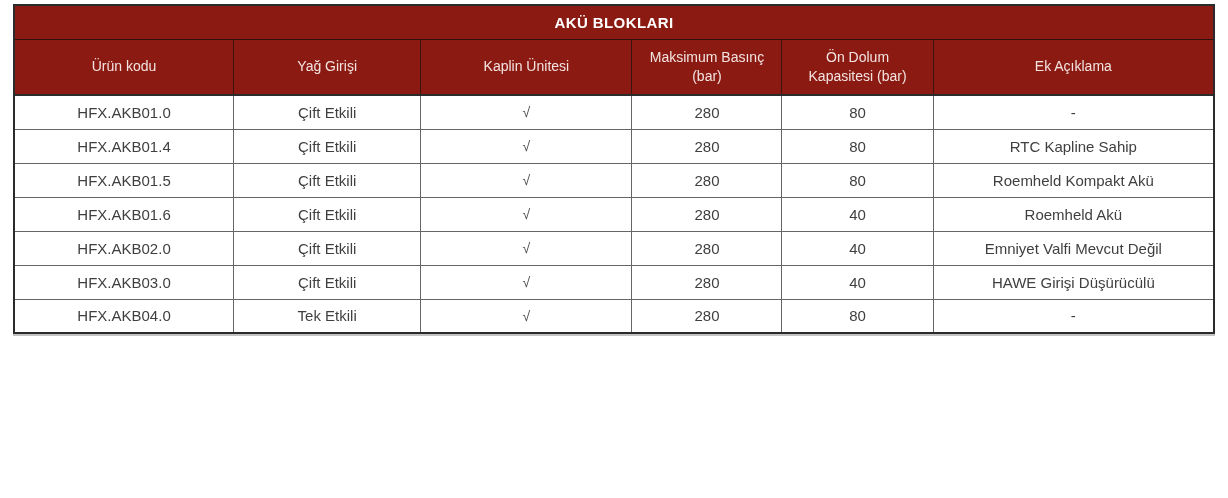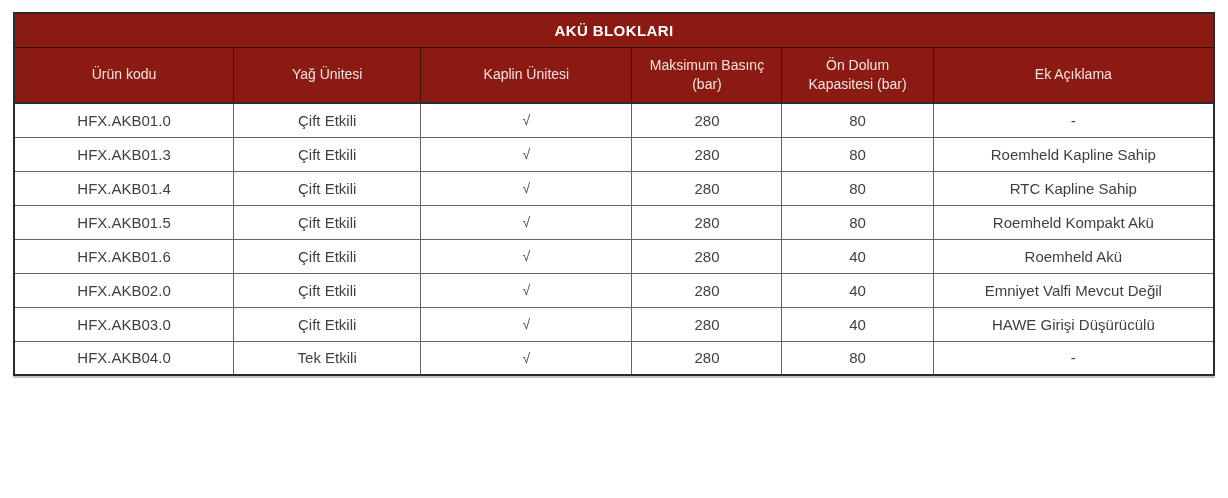--- a/index.html
+++ b/index.html
@@ -3,21 +3,21 @@
 <meta charset="utf-8">
 <style>
   * { margin: 0; padding: 0; box-sizing: border-box; }
   html, body {
     width: 1228px; height: 498px;
     background: #ffffff;
     font-family: "Liberation Sans", "DejaVu Sans", sans-serif;
   }
   .table-wrap {
     position: absolute;
-    left: 13px; top: 12px;
+    left: 13px; top: 4px;
     width: 1202px;
   }
   table.spec-table {
     width: 100%;
     border-collapse: collapse;
     table-layout: fixed;
     border: 2px solid #2b2b2b;
     box-shadow: 0 2px 0 rgba(120,120,120,0.45);
   }
   
@@ -74,43 +74,35 @@
       <col style="width:12.5%">
       <col style="width:12.6%">
       <col style="width:23.4%">
     </colgroup>
     <thead>
       <tr>
         <th class="title-cell" colspan="6">AKÜ BLOKLARI</th>
       </tr>
       <tr>
         <th class="col-head">Ürün kodu</th>
-        <th class="col-head">Yağ Ünitesi</th>
+        <th class="col-head">Yağ Girişi</th>
         <th class="col-head">Kaplin Ünitesi</th>
         <th class="col-head">Maksimum Basınç (bar)</th>
         <th class="col-head">Ön Dolum Kapasitesi (bar)</th>
         <th class="col-head">Ek Açıklama</th>
       </tr>
     </thead>
     <tbody>
       <tr>
         <td class="cell">HFX.AKB01.0</td>
         <td class="cell">Çift Etkili</td>
         <td class="cell check">√</td>
         <td class="cell">280</td>
         <td class="cell">80</td>
         <td class="cell">-</td>
-      </tr>
-      <tr>
-        <td class="cell">HFX.AKB01.3</td>
-        <td class="cell">Çift Etkili</td>
-        <td class="cell check">√</td>
-        <td class="cell">280</td>
-        <td class="cell">80</td>
-        <td class="cell">Roemheld Kapline Sahip</td>
       </tr>
       <tr>
         <td class="cell">HFX.AKB01.4</td>
         <td class="cell">Çift Etkili</td>
         <td class="cell check">√</td>
         <td class="cell">280</td>
         <td class="cell">80</td>
         <td class="cell">RTC Kapline Sahip</td>
       </tr>
       <tr>

